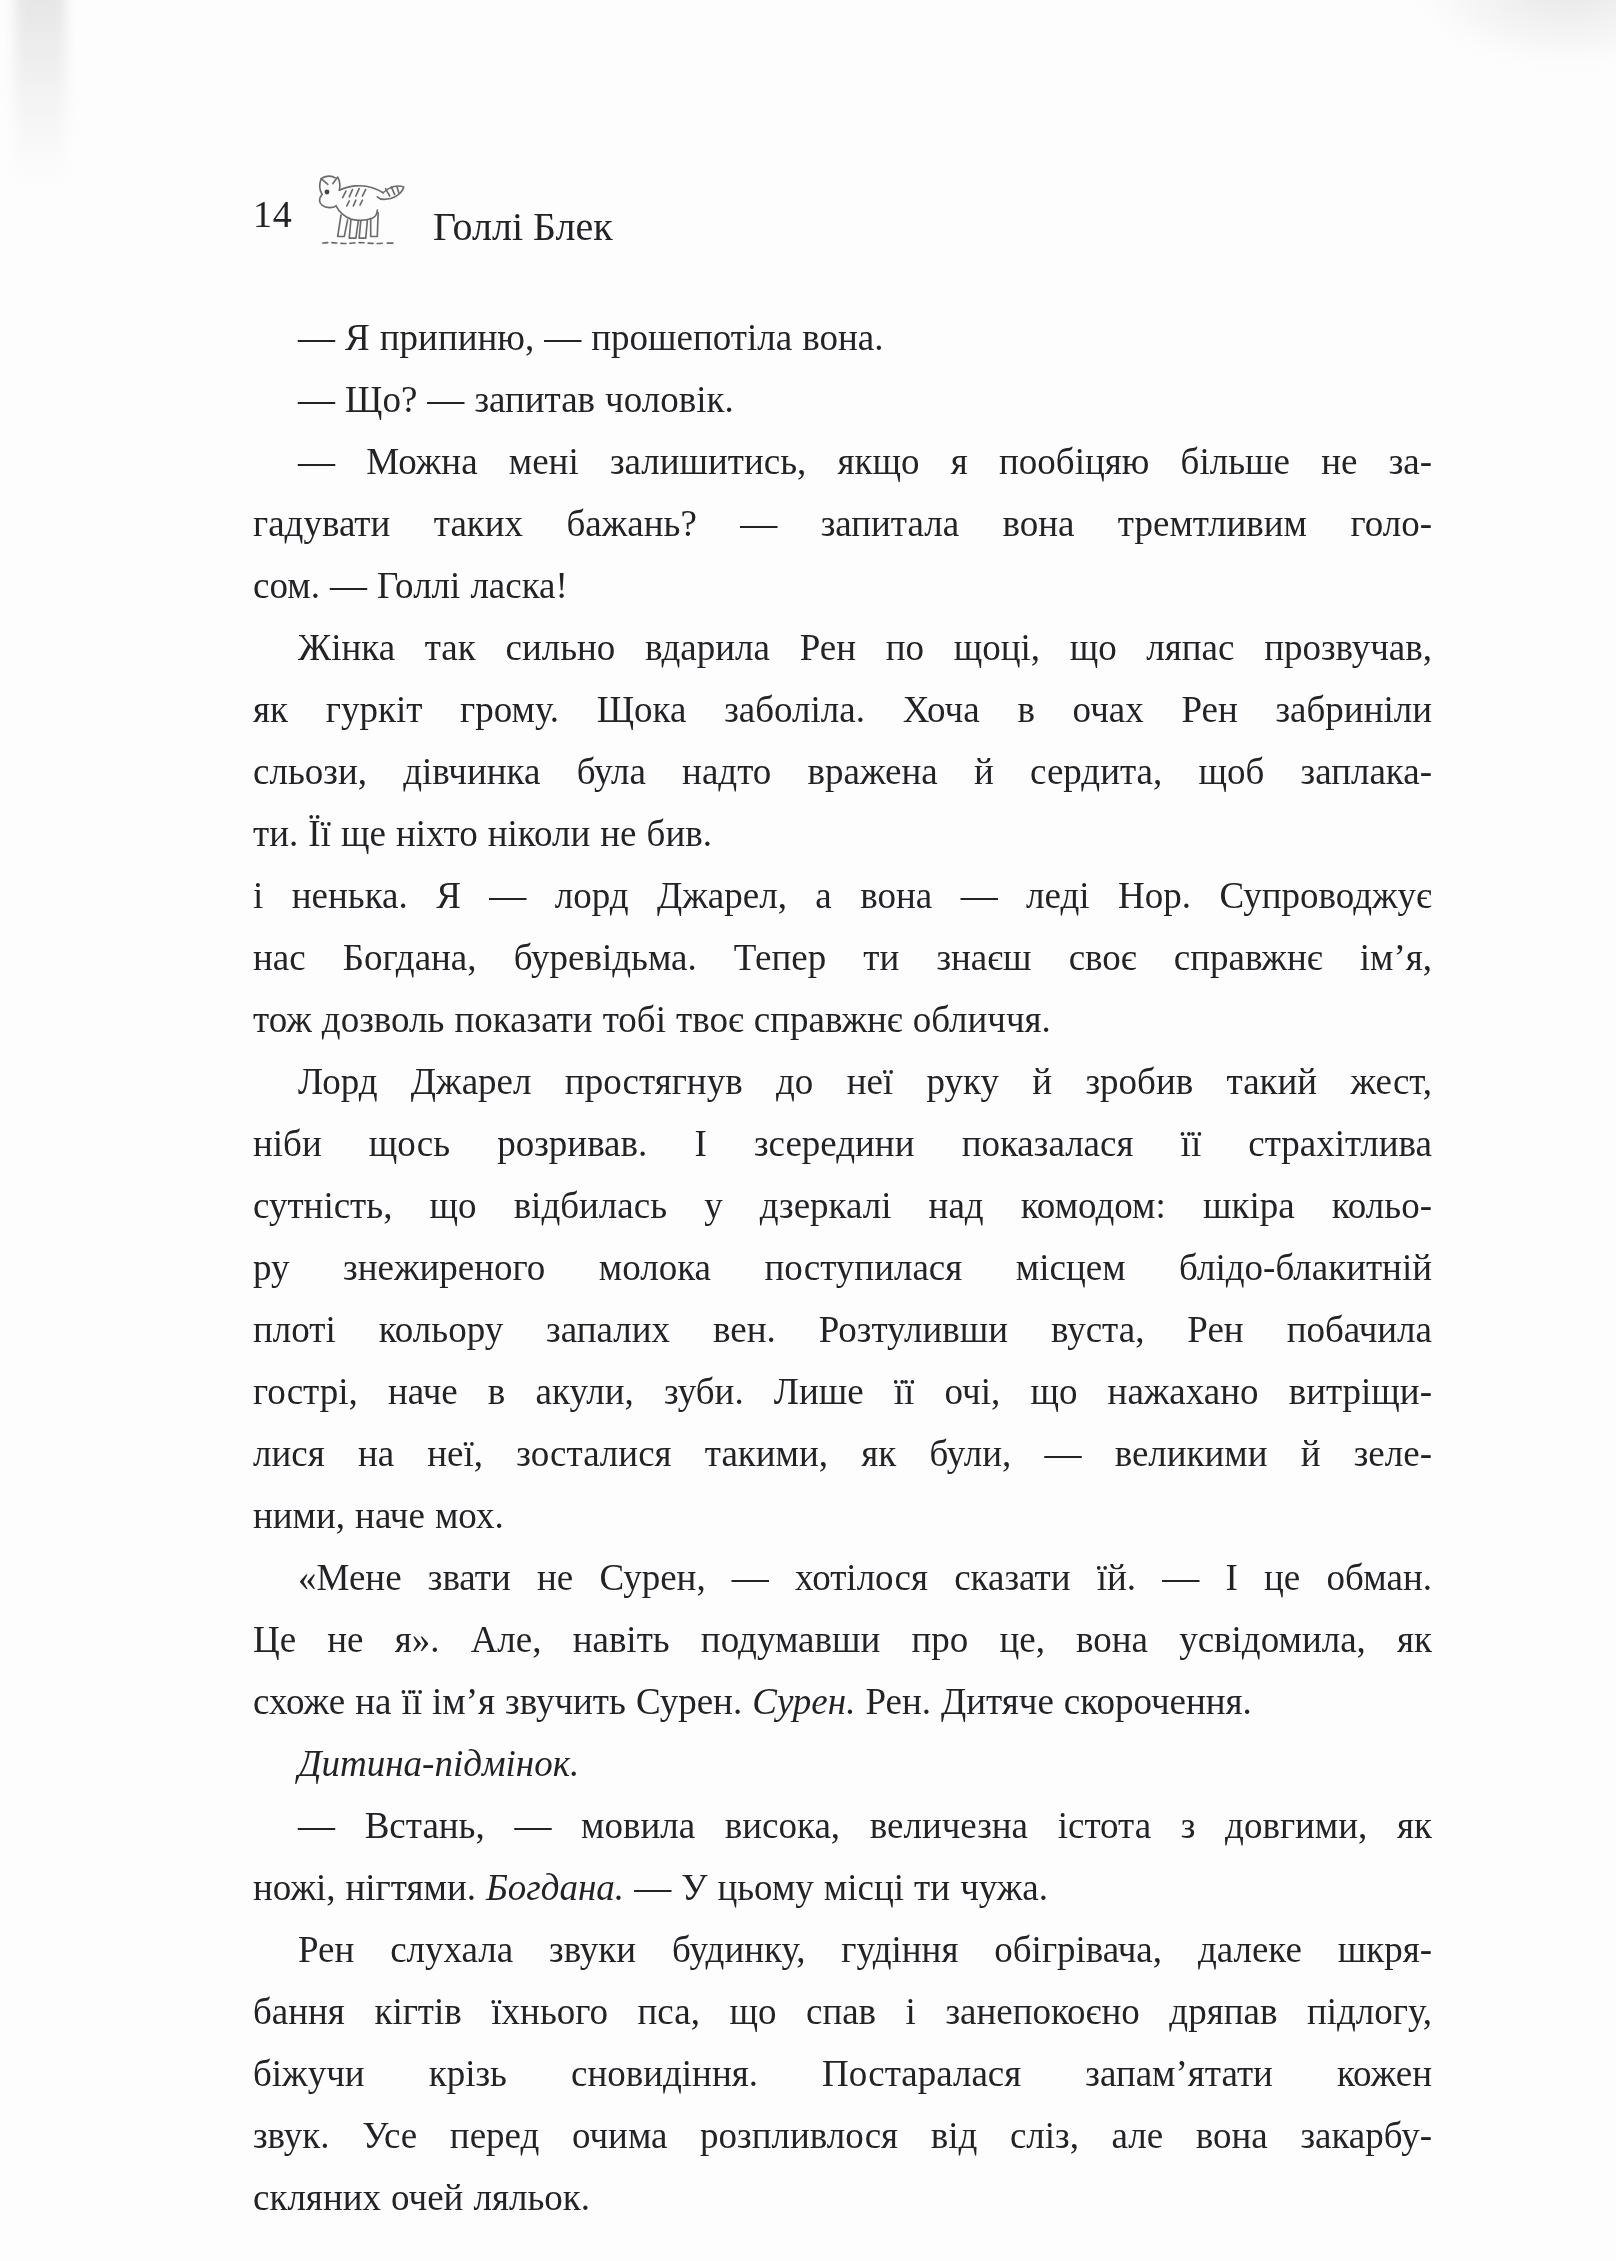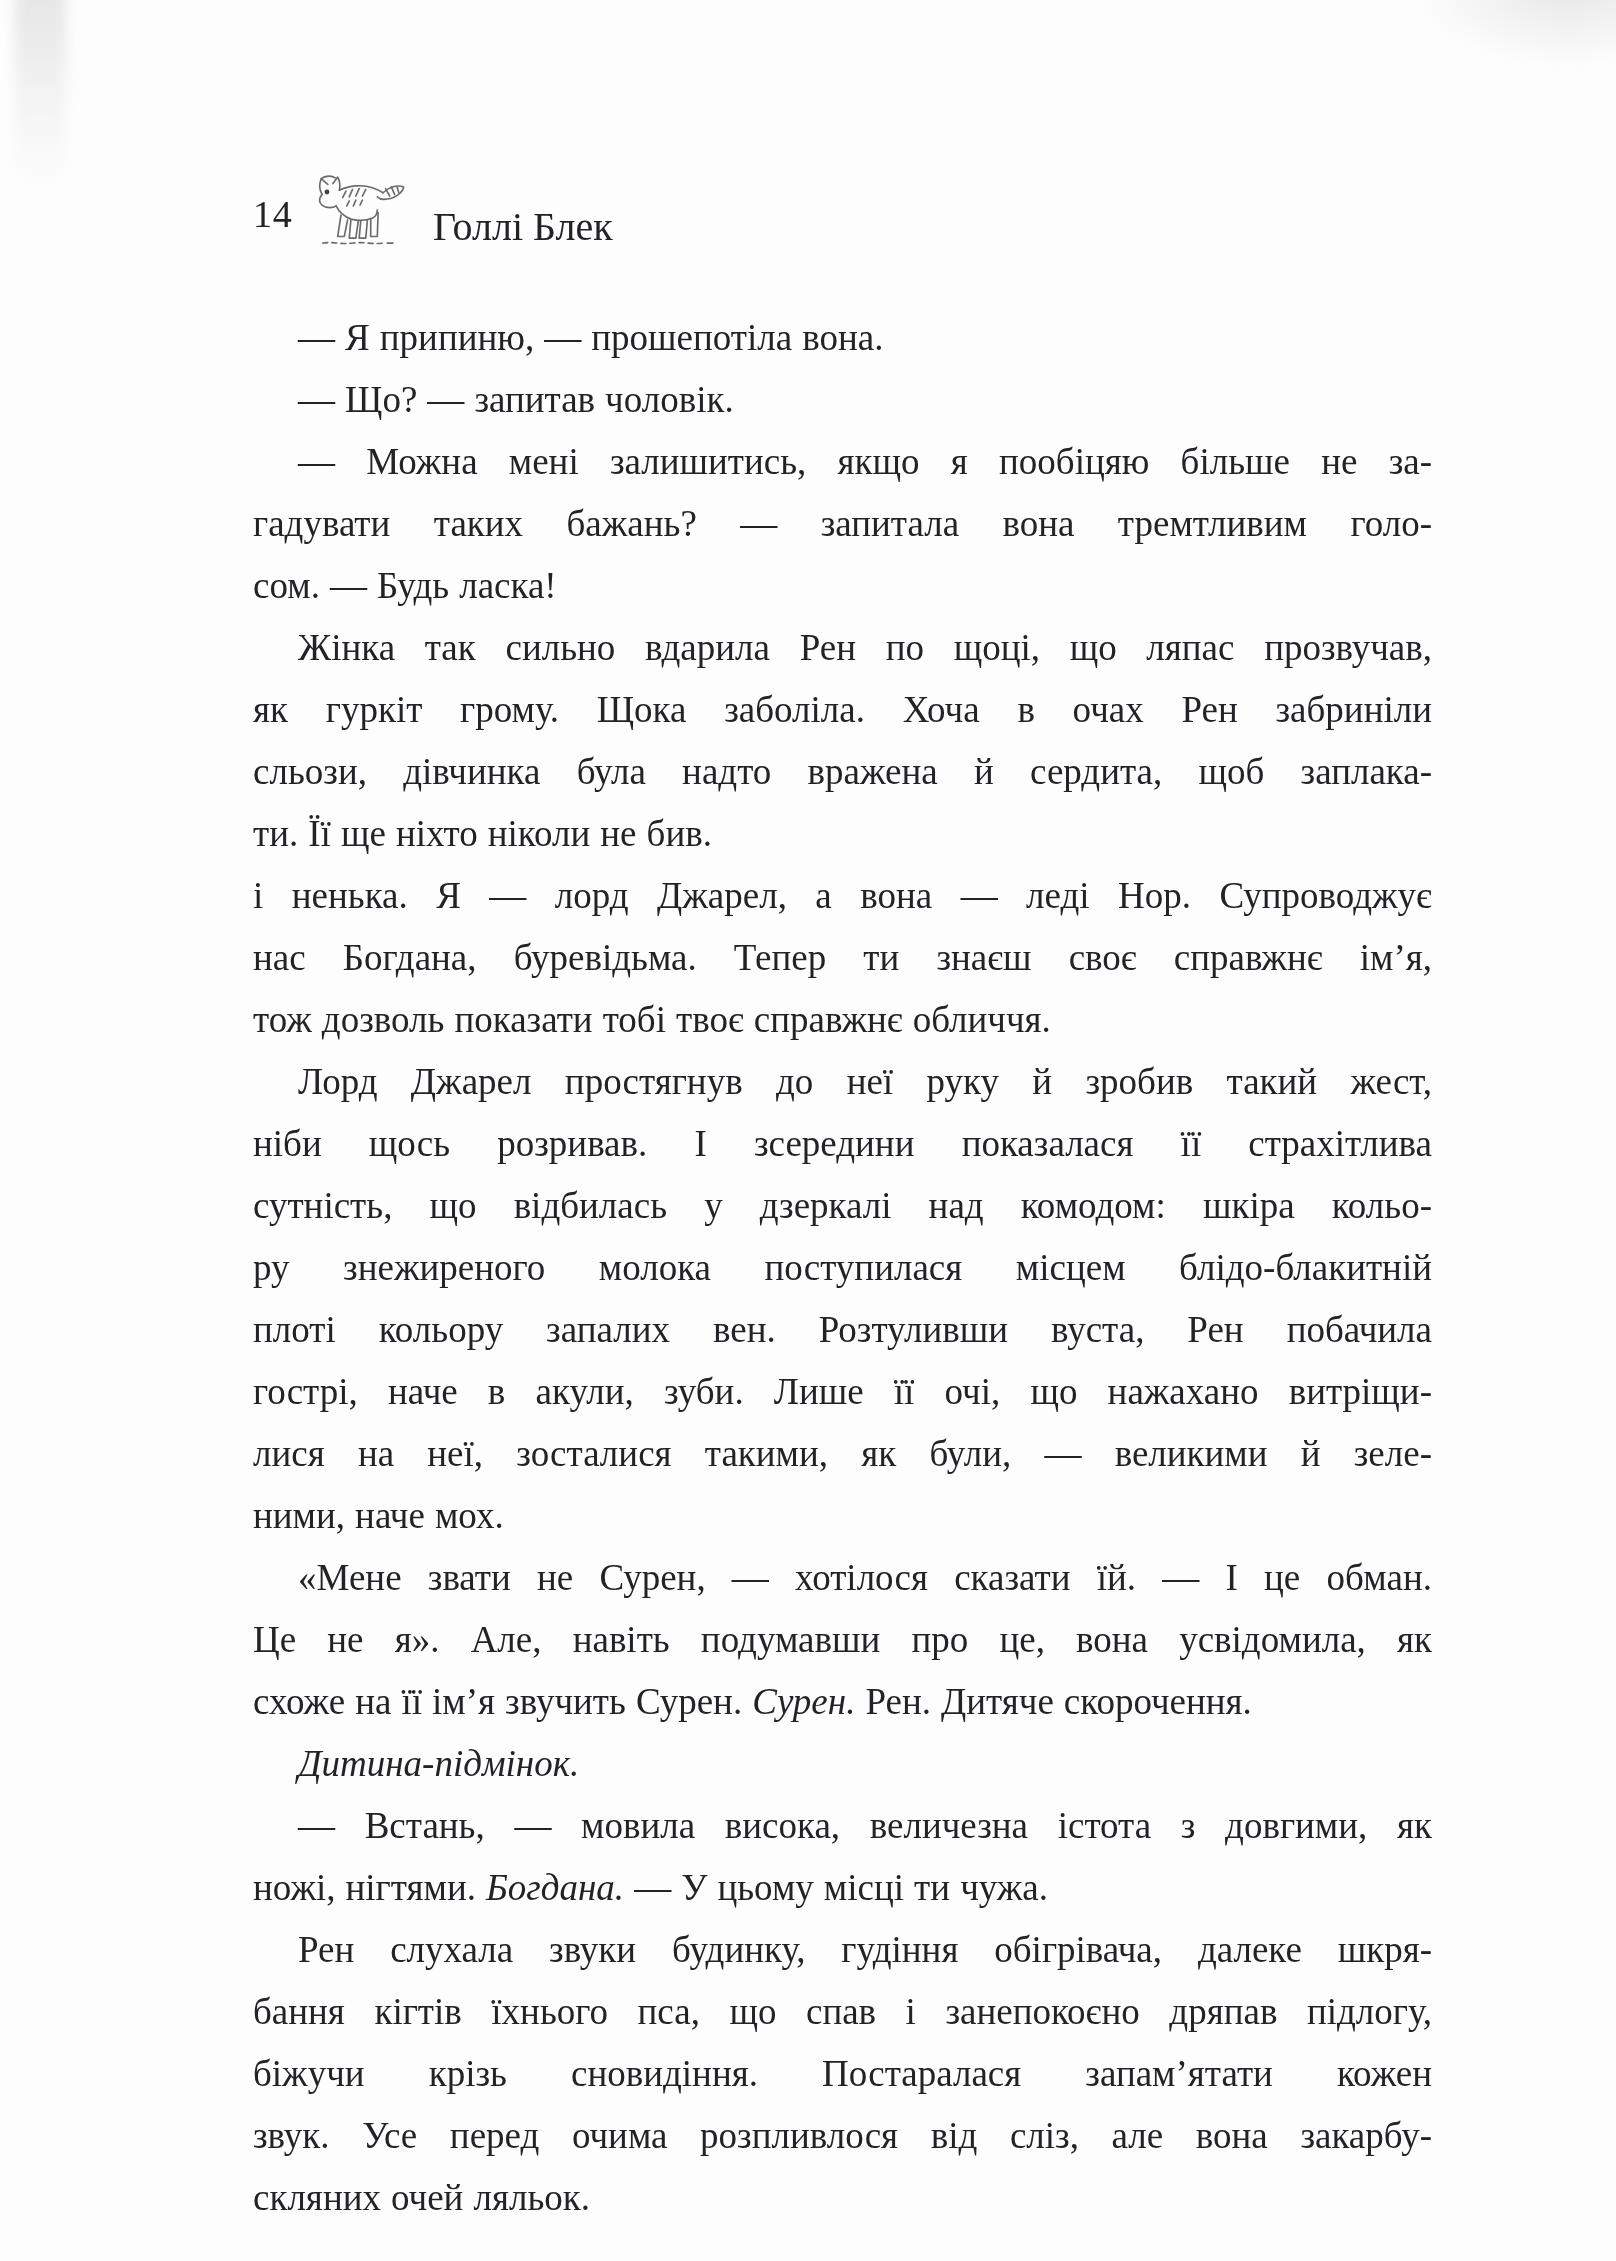--- a/index.html
+++ b/index.html
@@ -92,21 +92,21 @@
     </svg>
 
     <div class="author">Голлі Блек</div>
   </div>
 
   <div class="textblock">
       <div class="line first last"><span>— Я припиню, — прошепотіла вона.</span></div>
       <div class="line first last"><span>— Що? — запитав чоловік.</span></div>
       <div class="line first"><span>— Можна мені залишитись, якщо я пообіцяю більше не за-</span></div>
       <div class="line"><span>гадувати таких бажань? — запитала вона тремтливим голо-</span></div>
-      <div class="line last"><span>сом. — Будь ласка!</span></div>
+      <div class="line last"><span>сом. — Голлі ласка!</span></div>
       <div class="line first"><span>Жінка так сильно вдарила Рен по щоці, що ляпас прозвучав,</span></div>
       <div class="line"><span>як гуркіт грому. Щока заболіла. Хоча в очах Рен забриніли</span></div>
       <div class="line"><span>сльози, дівчинка була надто вражена й сердита, щоб заплака-</span></div>
       <div class="line last"><span>ти. Її ще ніхто ніколи не бив.</span></div>
       <div class="line"><span>і ненька. Я — лорд Джарел, а вона — леді Нор. Супроводжує</span></div>
       <div class="line"><span>нас Богдана, буревідьма. Тепер ти знаєш своє справжнє ім’я,</span></div>
       <div class="line last"><span>тож дозволь показати тобі твоє справжнє обличчя.</span></div>
       <div class="line first"><span>Лорд Джарел простягнув до неї руку й зробив такий жест,</span></div>
       <div class="line"><span>ніби щось розривав. І зсередини показалася її страхітлива</span></div>
       <div class="line"><span>сутність, що відбилась у дзеркалі над комодом: шкіра кольо-</span></div>

